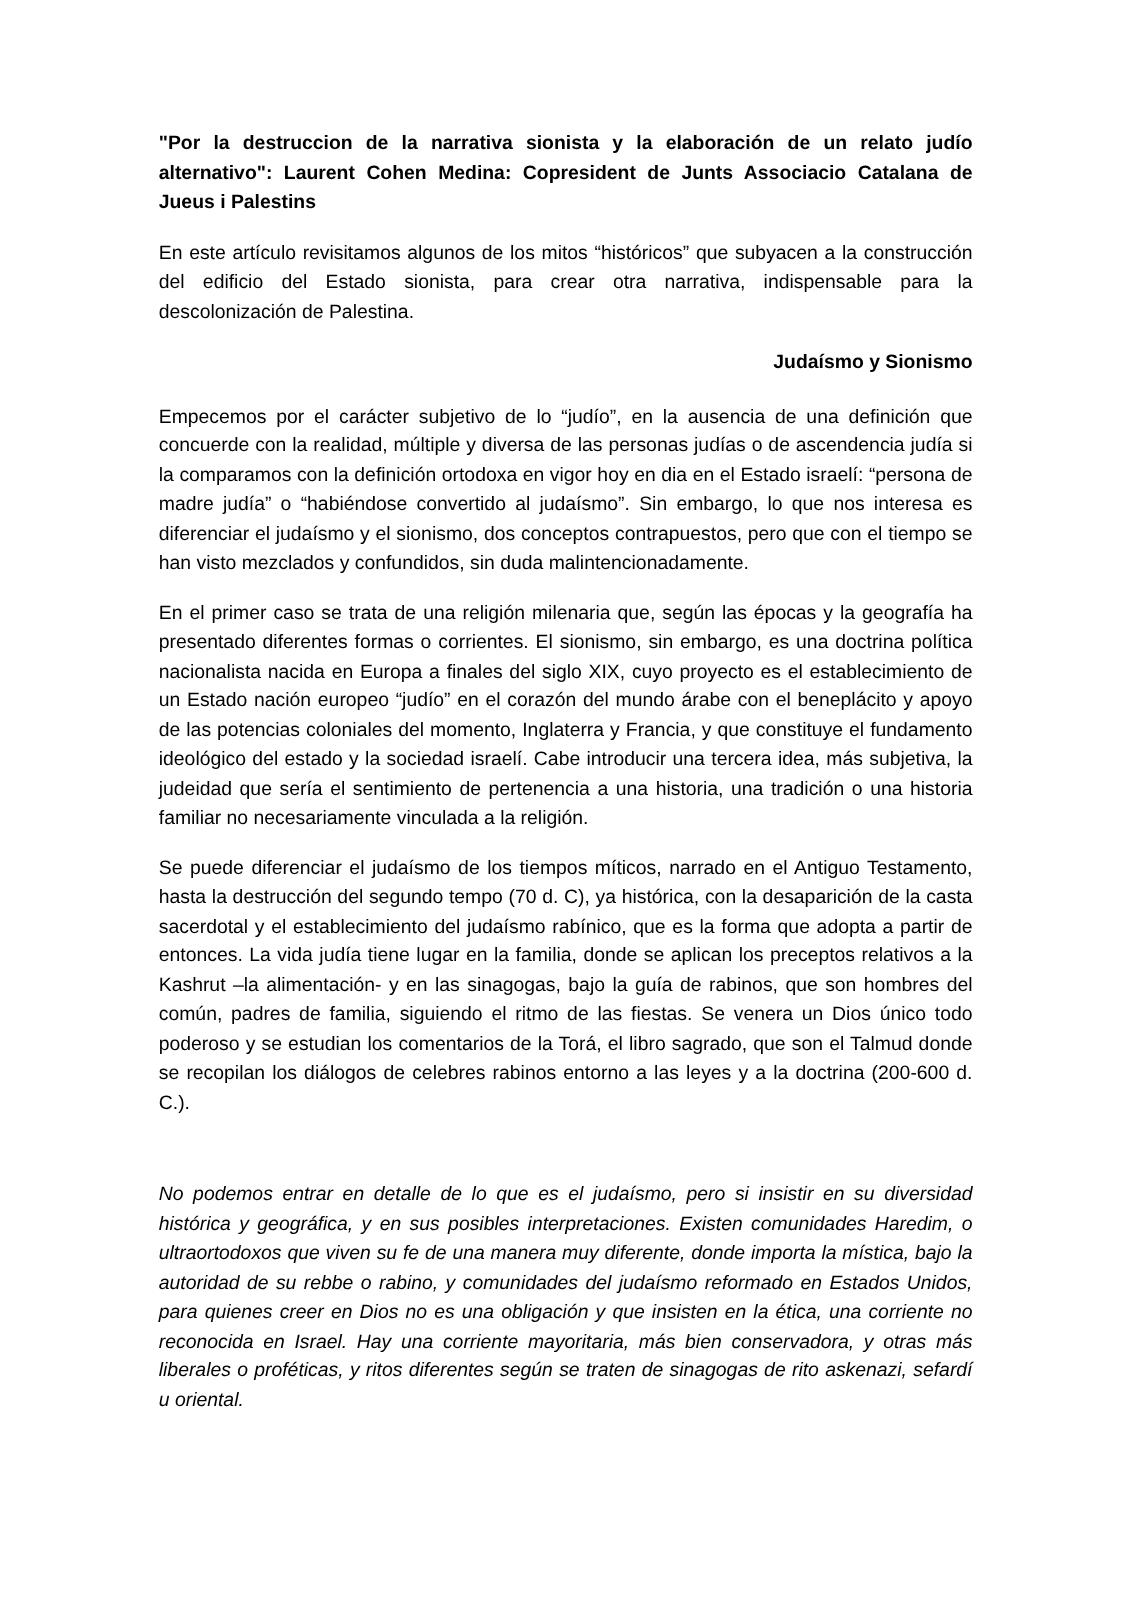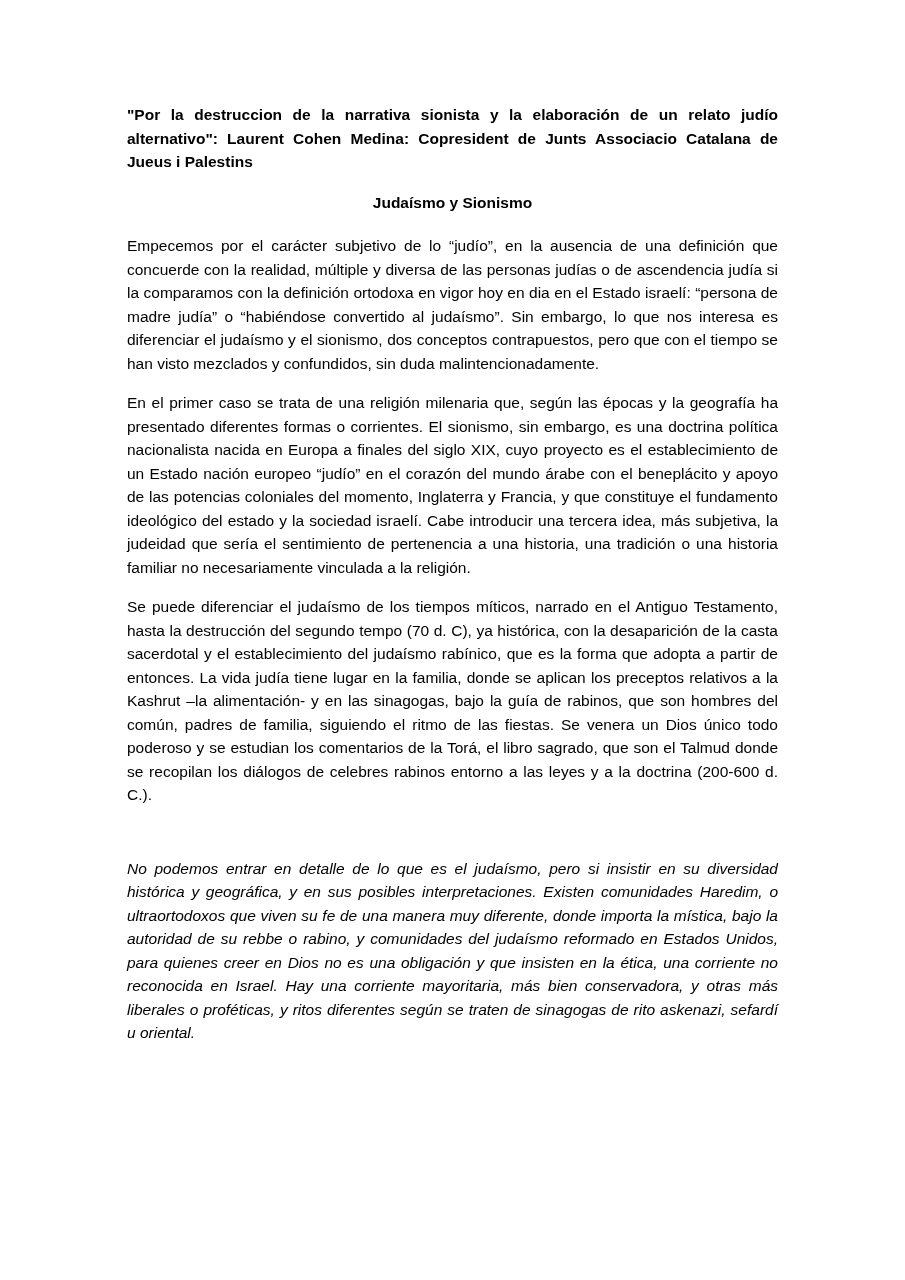--- a/index.html
+++ b/index.html
@@ -29,37 +29,38 @@
     font-weight: bold;
     margin: 0 0 17px 0;
   }
   .intro {
     margin: 0 0 17px 0;
   }
   .section-heading {
     font-size: 15.5px;
     font-weight: bold;
     margin: 0 0 20px 0;
-    text-align: center;
+    text-align: right;
   }
   .para {
     margin: 0 0 16px 0;
   }
   .after-gap {
     margin-top: 50px;
     font-style: italic;
   }
 </style>
 </head>
 <body>
 
 <div class="page">
   <div class="content">
     <p class="title">"Por la destruccion de la narrativa sionista y la elaboración de un relato judío alternativo": Laurent Cohen Medina: Copresident de Junts Associacio Catalana de Jueus i Palestins</p>
 
+    <p class="intro">En este artículo revisitamos algunos de los mitos “históricos” que subyacen a la construcción del edificio del Estado sionista, para crear otra narrativa, indispensable para la descolonización de Palestina.</p>
 
     <h2 class="section-heading">Judaísmo y Sionismo</h2>
 
     <p class="para">Empecemos por el carácter subjetivo de lo “judío”, en la ausencia de una definición que concuerde con la realidad, múltiple y diversa de las personas judías o de ascendencia judía si la comparamos con la definición ortodoxa en vigor hoy en dia en el Estado israelí: “persona de madre judía” o “habiéndose convertido al judaísmo”. Sin embargo, lo que nos interesa es diferenciar el judaísmo y el sionismo, dos conceptos contrapuestos, pero que con el tiempo se han visto mezclados y confundidos, sin duda malintencionadamente.</p>
 
     <p class="para">En el primer caso se trata de una religión milenaria que, según las épocas y la geografía ha presentado diferentes formas o corrientes. El sionismo, sin embargo, es una doctrina política nacionalista nacida en Europa a finales del siglo XIX, cuyo proyecto es el establecimiento de un Estado nación europeo “judío” en el corazón del mundo árabe con el beneplácito y apoyo de las potencias coloniales del momento, Inglaterra y Francia, y que constituye el fundamento ideológico del estado y la sociedad israelí. Cabe introducir una tercera idea, más subjetiva, la judeidad que sería el sentimiento de pertenencia a una historia, una tradición o una historia familiar no necesariamente vinculada a la religión.</p>
 
     <p class="para">Se puede diferenciar el judaísmo de los tiempos míticos, narrado en el Antiguo Testamento, hasta la destrucción del segundo tempo (70 d. C), ya histórica, con la desaparición de la casta sacerdotal y el establecimiento del judaísmo rabínico, que es la forma que adopta a partir de entonces. La vida judía tiene lugar en la familia, donde se aplican los preceptos relativos a la Kashrut –la alimentación- y en las sinagogas, bajo la guía de rabinos, que son hombres del común, padres de familia, siguiendo el ritmo de las fiestas. Se venera un Dios único todo poderoso y se estudian los comentarios de la Torá, el libro sagrado, que son el Talmud donde se recopilan los diálogos de celebres rabinos entorno a las leyes y a la doctrina (200-600 d. C.).</p>
 
     <p class="para after-gap">No podemos entrar en detalle de lo que es el judaísmo, pero si insistir en su diversidad histórica y geográfica, y en sus posibles interpretaciones. Existen comunidades Haredim, o ultraortodoxos que viven su fe de una manera muy diferente, donde importa la mística, bajo la autoridad de su rebbe o rabino, y comunidades del judaísmo reformado en Estados Unidos, para quienes creer en Dios no es una obligación y que insisten en la ética, una corriente no reconocida en Israel. Hay una corriente mayoritaria, más bien conservadora, y otras más liberales o proféticas, y ritos diferentes según se traten de sinagogas de rito askenazi, sefardí u oriental.</p>

